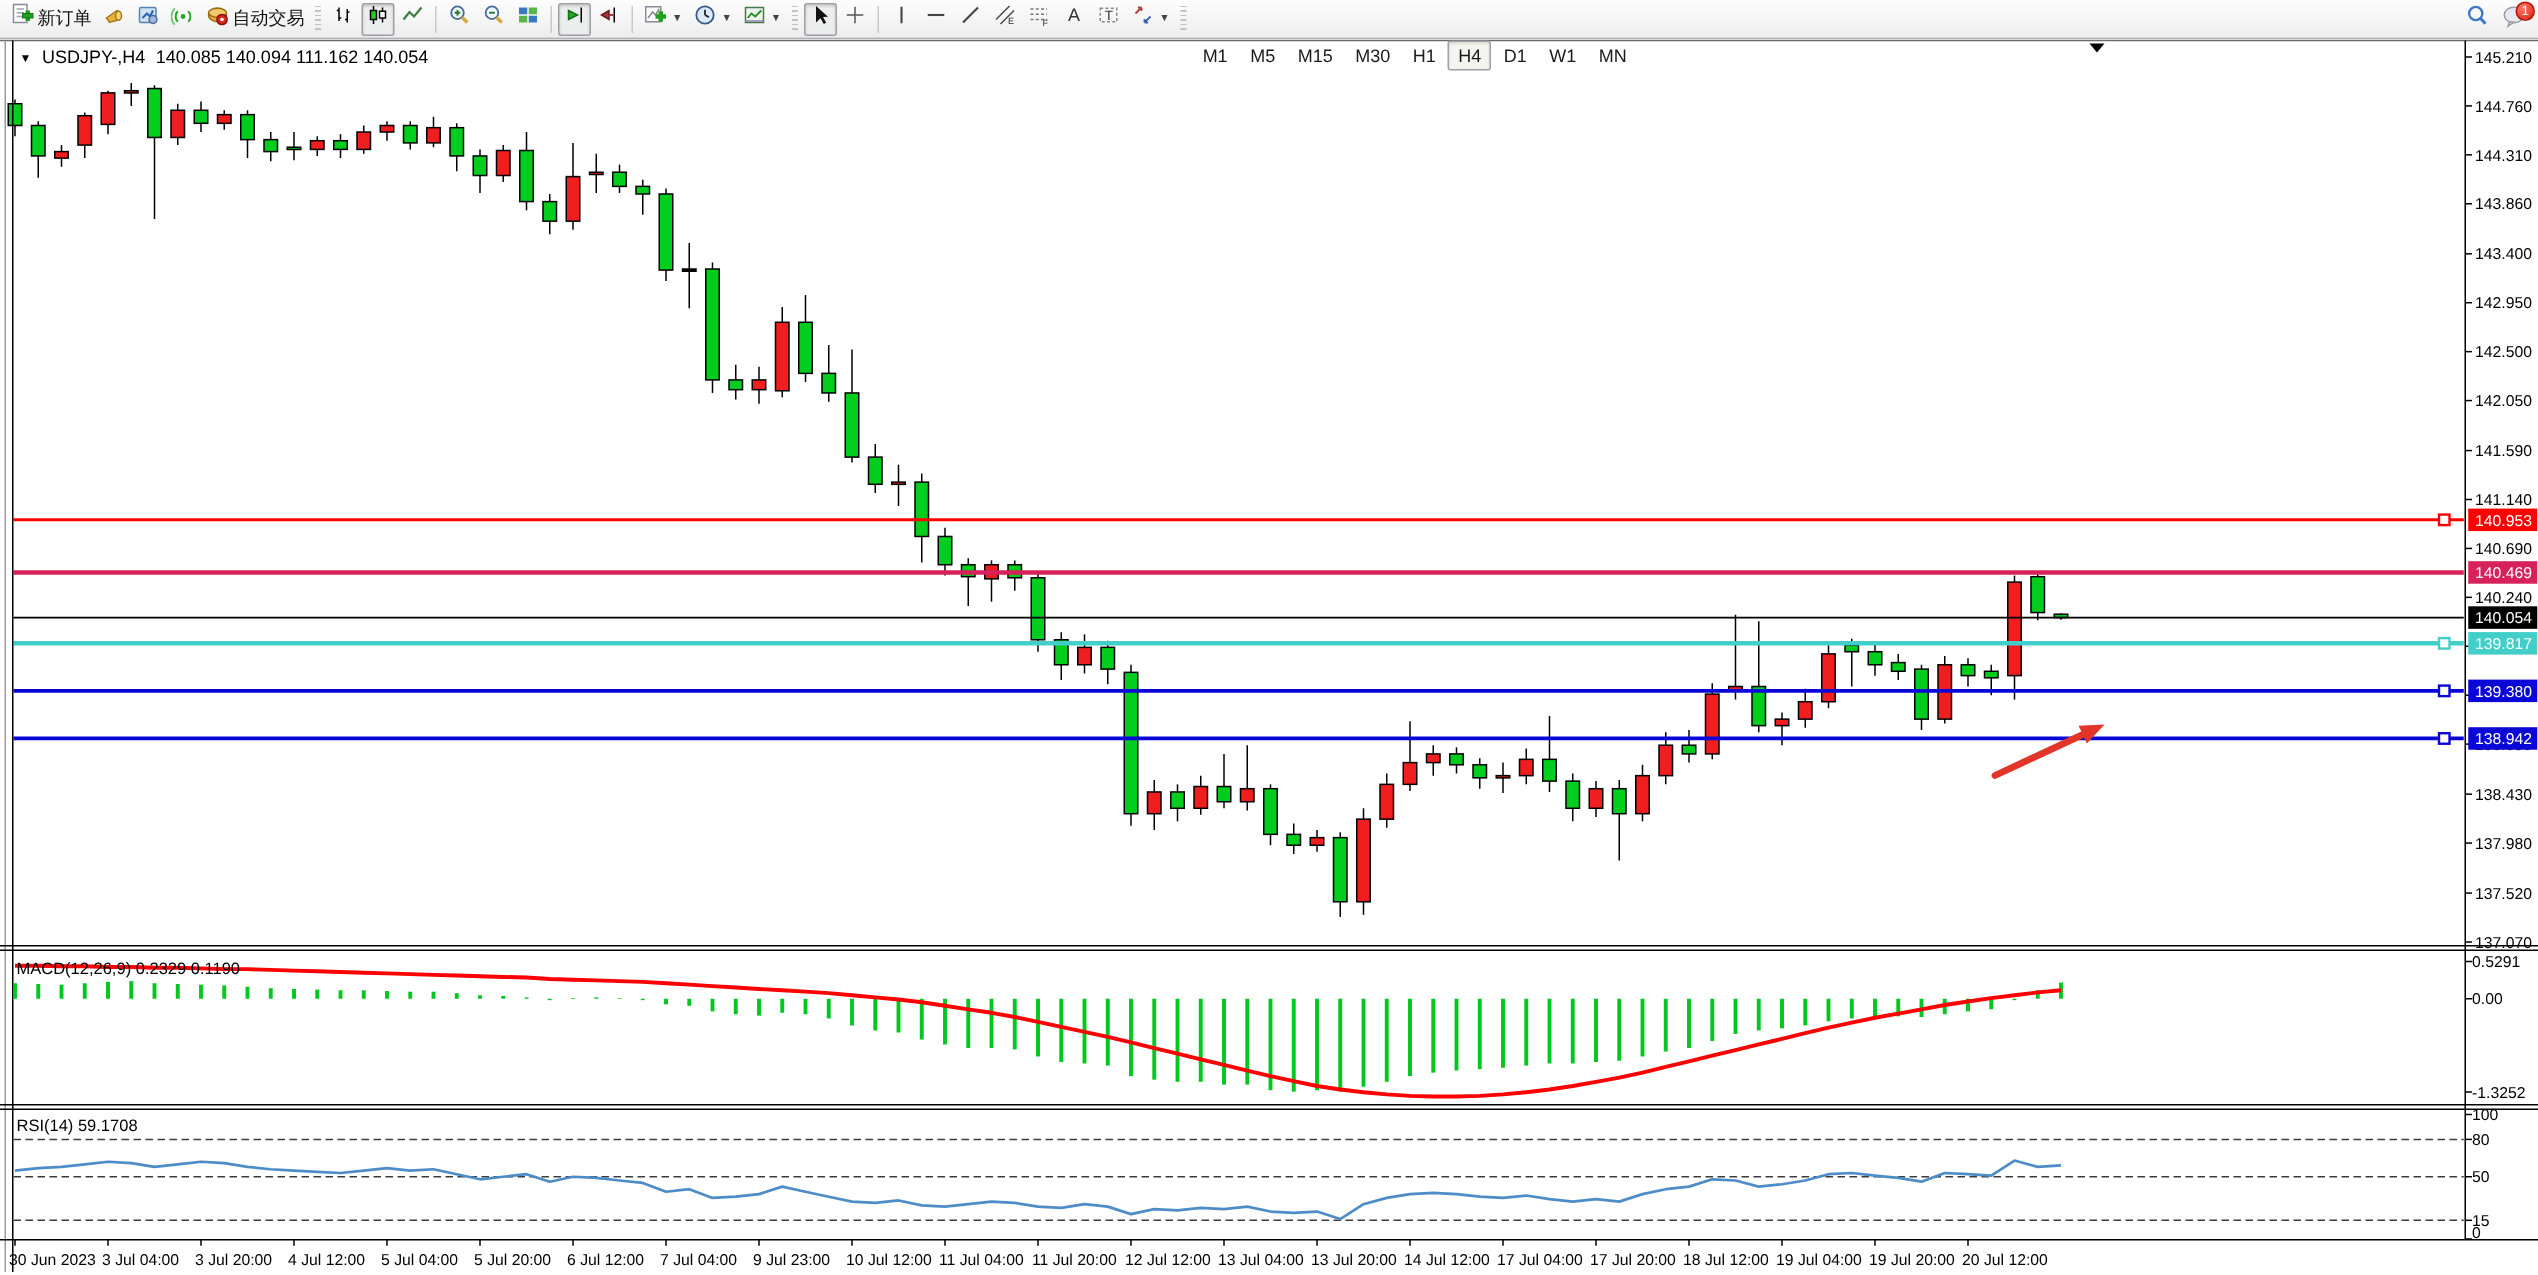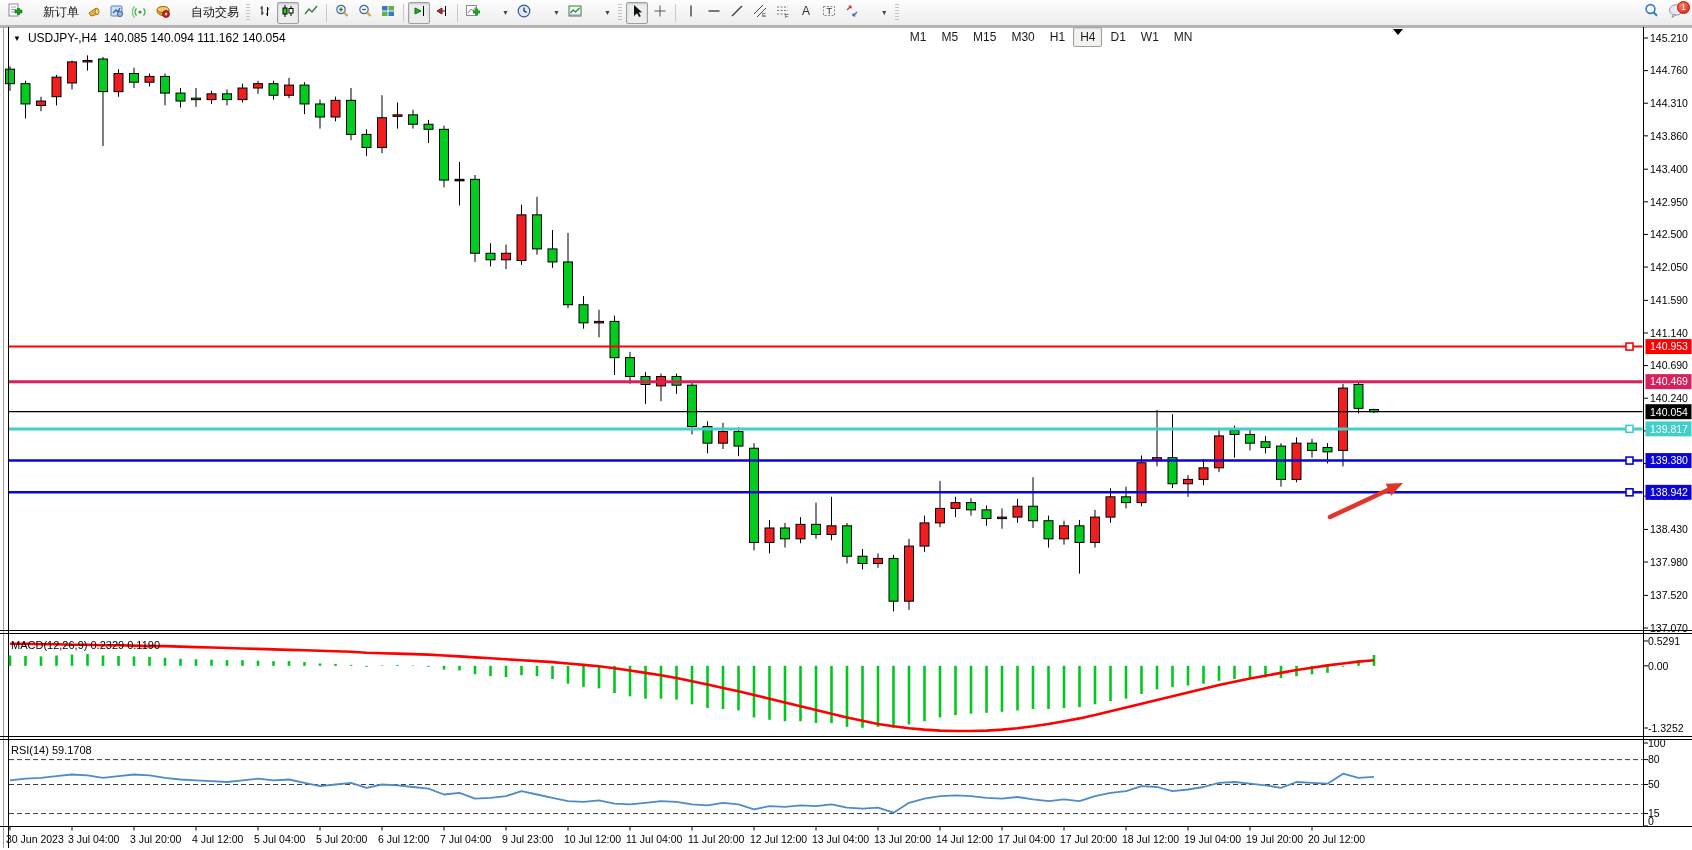--- a/index.html
+++ b/index.html
@@ -5,21 +5,21 @@
   html,body{margin:0;padding:0;background:#e8e8e8;}
   body{width:1692px;height:850px;position:relative;overflow:hidden;
        font-family:"Liberation Sans",sans-serif;-webkit-font-smoothing:antialiased;}
   #app{position:absolute;inset:0;background:#ffffff;}
   
   .toolbar{position:absolute;top:0;left:0;right:0;height:26px;
     background:linear-gradient(#fdfdfd,#ededed);
     border-bottom:1px solid #b4b4b4;display:flex;align-items:center;
     padding:0 4px;gap:1px;box-sizing:border-box;z-index:5;}
   .tb{height:22px;min-width:22px;display:inline-flex;align-items:center;justify-content:center;
-      gap:20px;padding:0 2px;border:1px solid transparent;border-radius:2px;box-sizing:border-box;}
+      gap:2px;padding:0 2px;border:1px solid transparent;border-radius:2px;box-sizing:border-box;}
   .tb.pressed{background:#eceded;border-color:#9ba0a8;box-shadow:inset 0 1px 2px rgba(0,0,0,.18);}
   .tb-label{font-size:12px;color:#101010;white-space:nowrap;}
   .caret{font-size:7px;color:#444;margin-left:1px;}
   .sep{width:1px;height:18px;background:#c9c9c9;margin:0 3px;}
   .grip{width:4px;height:18px;margin:0 3px;
     background:repeating-linear-gradient(180deg,#c2c2c2 0 1px,transparent 1px 3px);}
   .tf{font-size:12px;color:#1a1a1a;padding:2px 6px;border:1px solid transparent;border-radius:2px;margin-top:48px;}
   .tf.active{background:#f4f4ef;border-color:#9ba0a8;box-shadow:inset 0 1px 2px rgba(0,0,0,.12);}
   .spacer{flex:1;}
   .chat-wrap{position:relative;width:24px;height:22px;display:flex;align-items:center;justify-content:center;}

